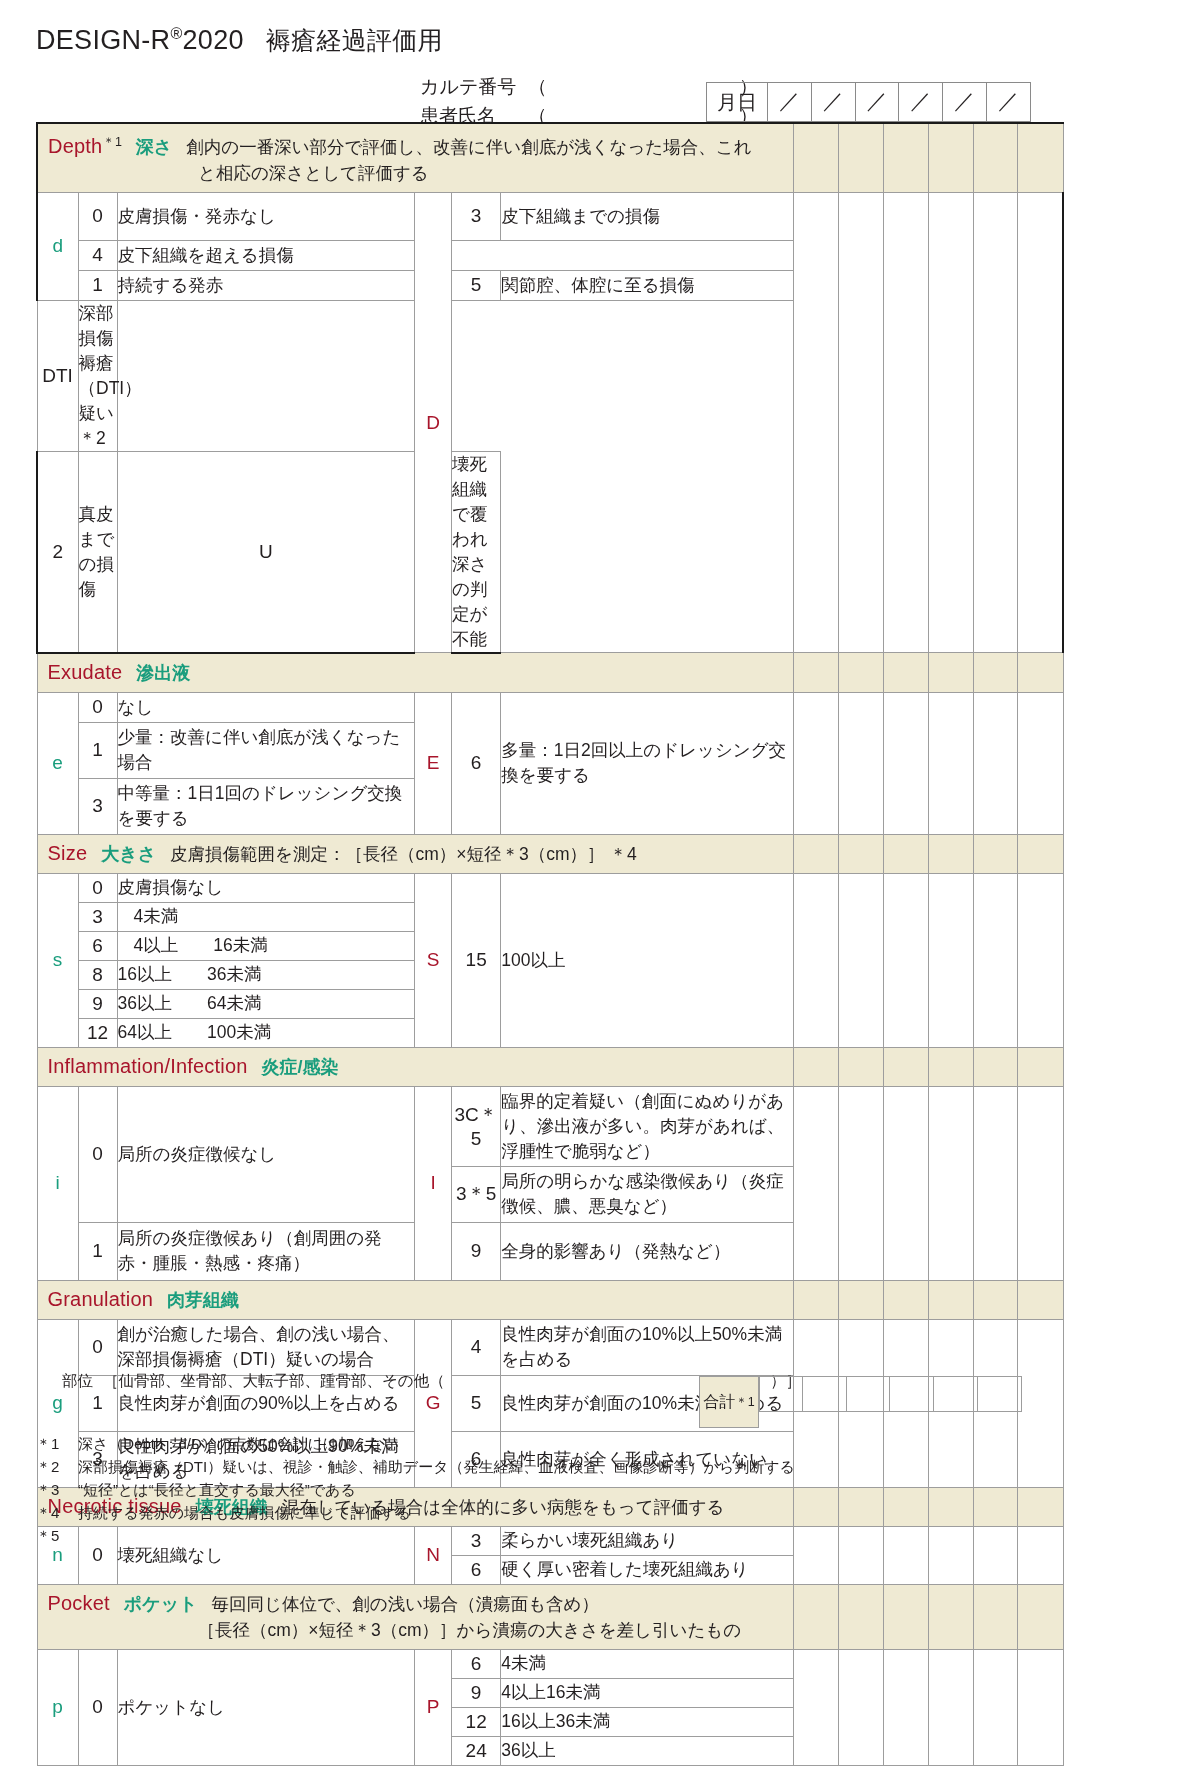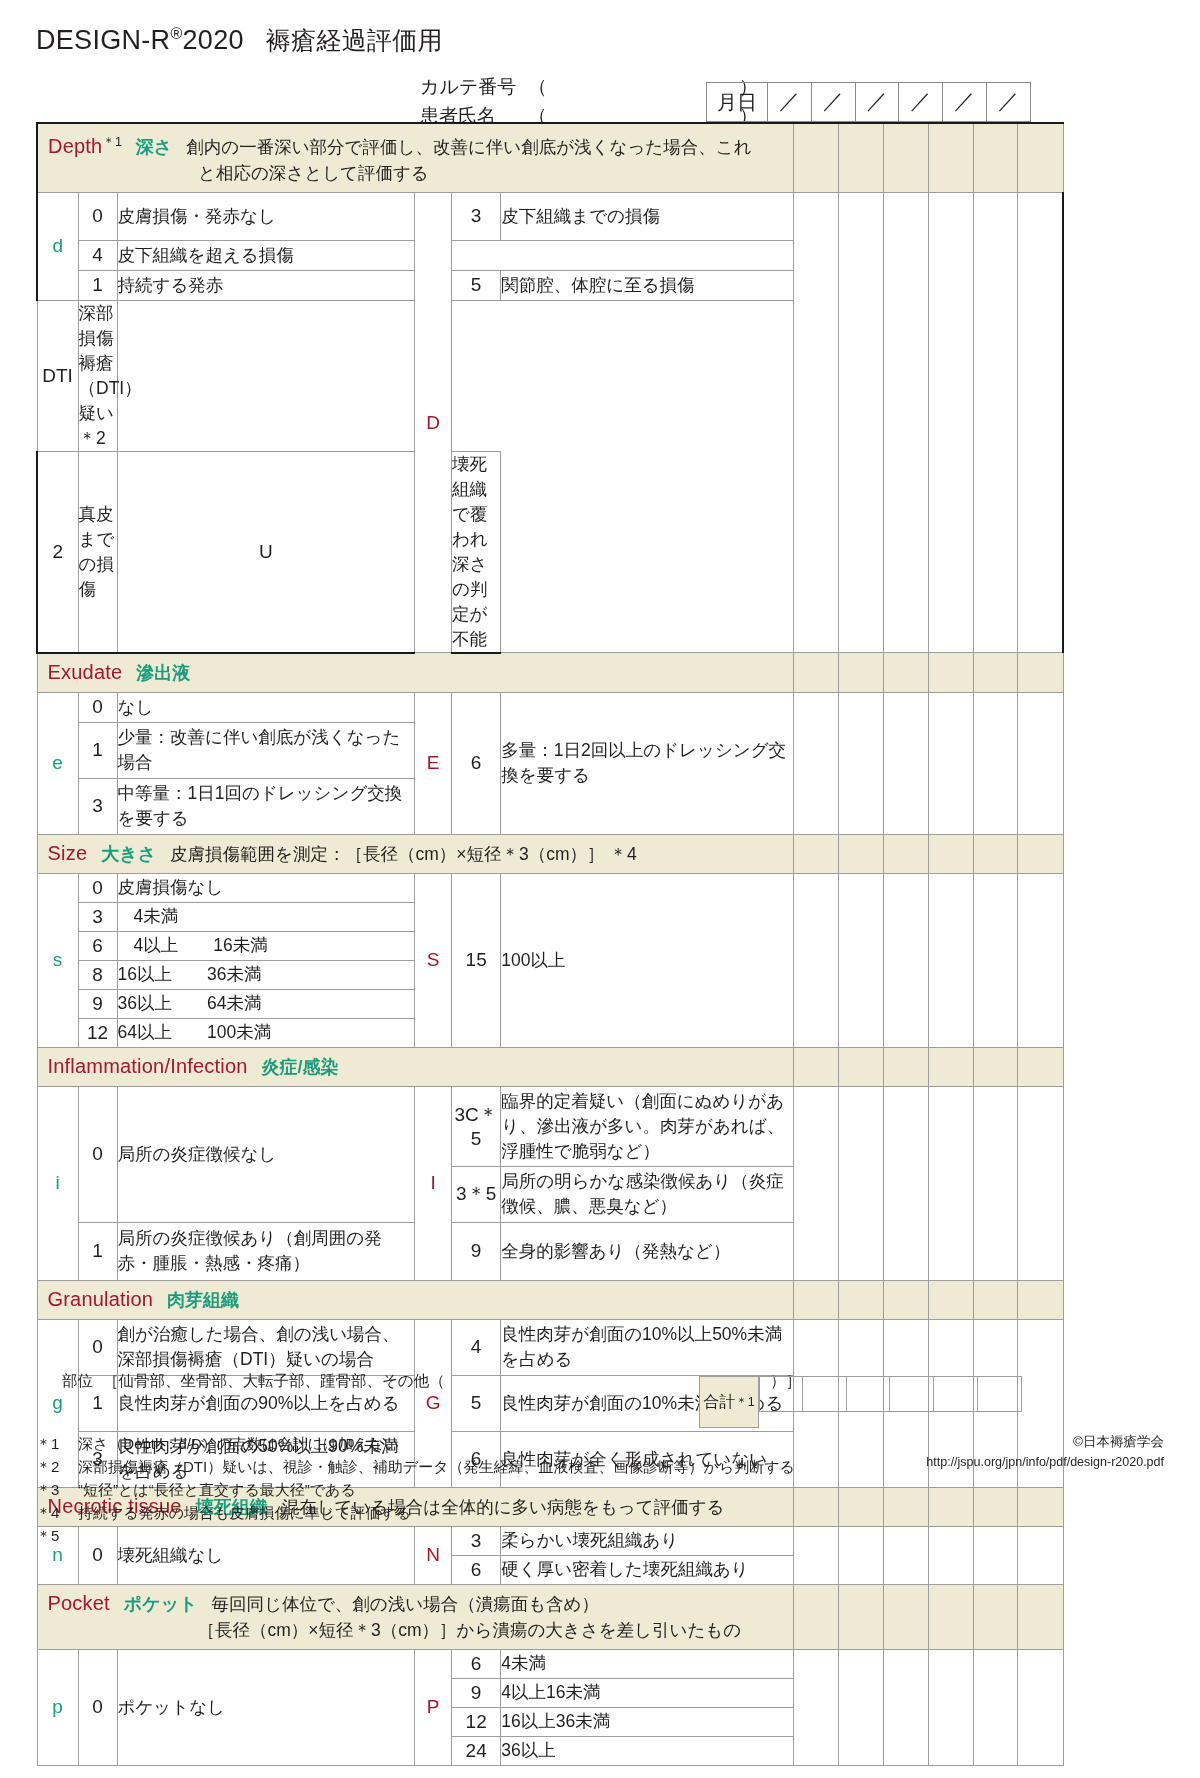--- a/index.html
+++ b/index.html
@@ -587,18 +587,14 @@
     </div>
     <div class="fn">
       <span class="mark">＊4</span>
       <span>持続する発赤の場合も皮膚損傷に準じて評価する</span>
     </div>
     <div class="fn">
       <span class="mark">＊5</span>
     </div>
   </div>
 
-  <div class="copyright">
-    <div>©日本褥瘡学会</div>
-    <div class="url">http://jspu.org/jpn/info/pdf/design-r2020.pdf</div>
-  </div>
 
 </div>
 
 </body></html>

